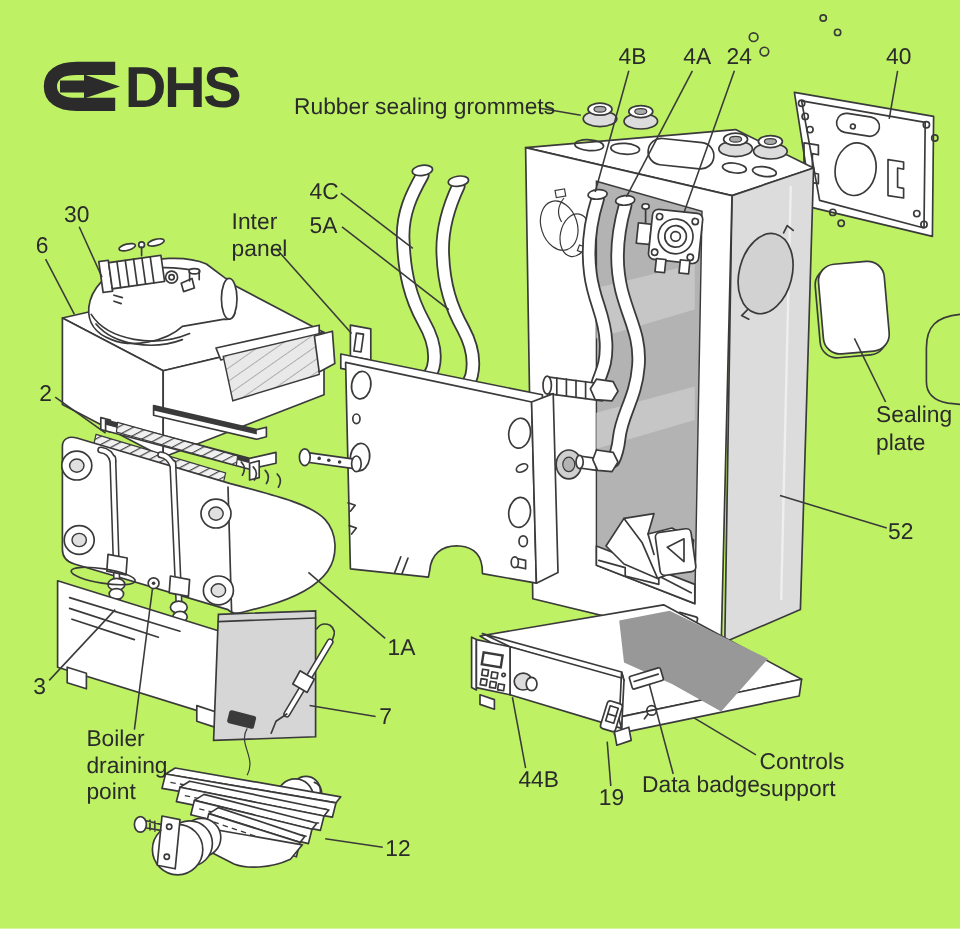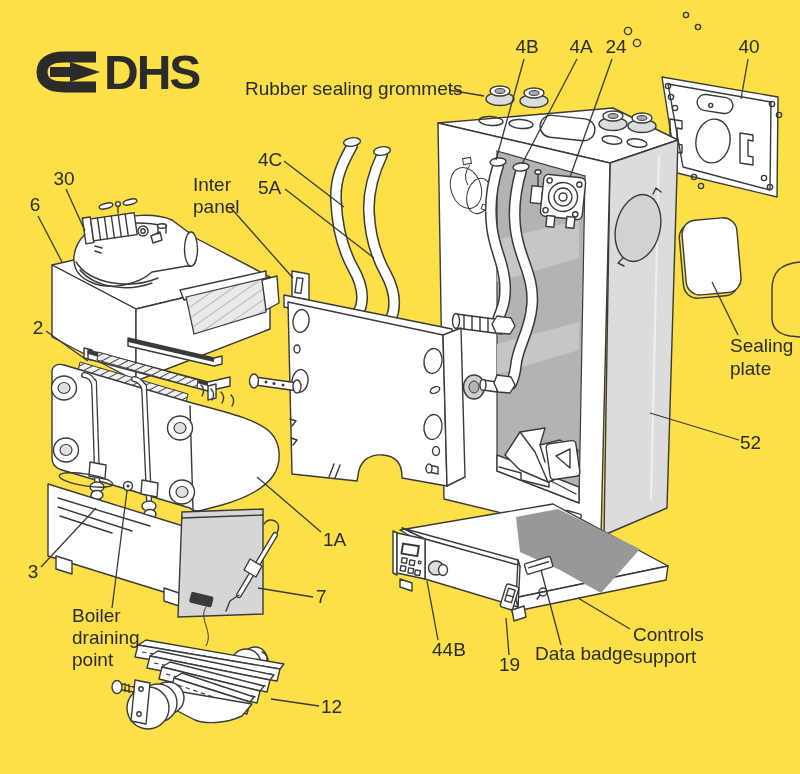--- a/index.html
+++ b/index.html
@@ -1,16 +1,16 @@
 <!DOCTYPE html>
 <html><head>
 <meta charset="utf-8">
 <style>
   html,body{margin:0;padding:0;background:#fff;}
-  #stage{width:800px;height:774px;position:relative;background:#fde047;overflow:hidden;
+  #stage{width:800px;height:774px;position:relative;background:#bef264;overflow:hidden;
          font-family:"Liberation Sans",sans-serif;}
   svg{display:block;}
   .s  {fill:none;stroke:#3a3a3a;stroke-width:1.4;stroke-linejoin:round;stroke-linecap:round;}
   .w  {fill:#ffffff;stroke:#3a3a3a;stroke-width:1.4;stroke-linejoin:round;}
   .g1 {fill:#dcdcdc;stroke:#3a3a3a;stroke-width:1.4;stroke-linejoin:round;}
   .g2 {fill:#b3b3b3;stroke:#3a3a3a;stroke-width:1.2;}
   .g3 {fill:#989898;stroke:none;}
   .lt {fill:#c6c6c6;stroke:none;}
   .pipeO{fill:none;stroke:#3a3a3a;stroke-width:12;stroke-linecap:round;}
   .pipeI{fill:none;stroke:#ffffff;stroke-width:9;stroke-linecap:round;}

